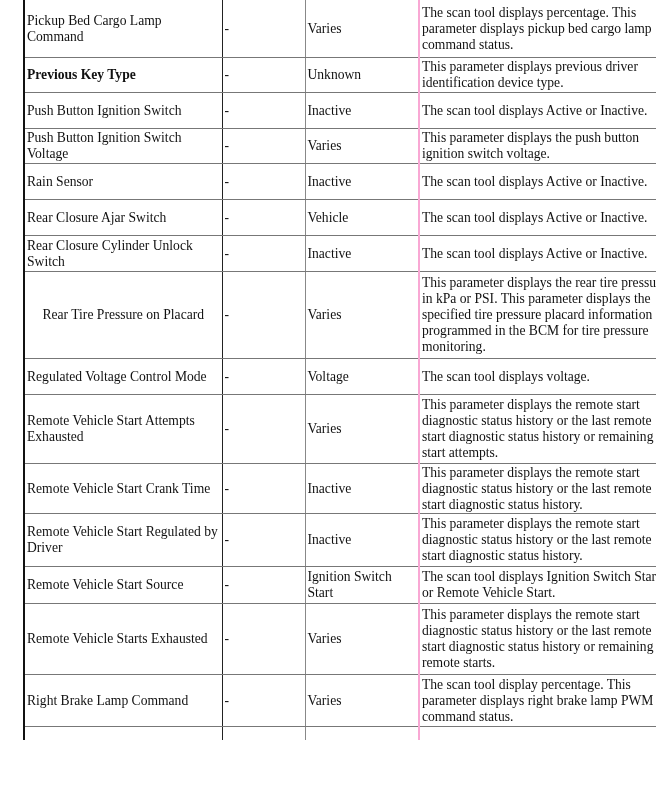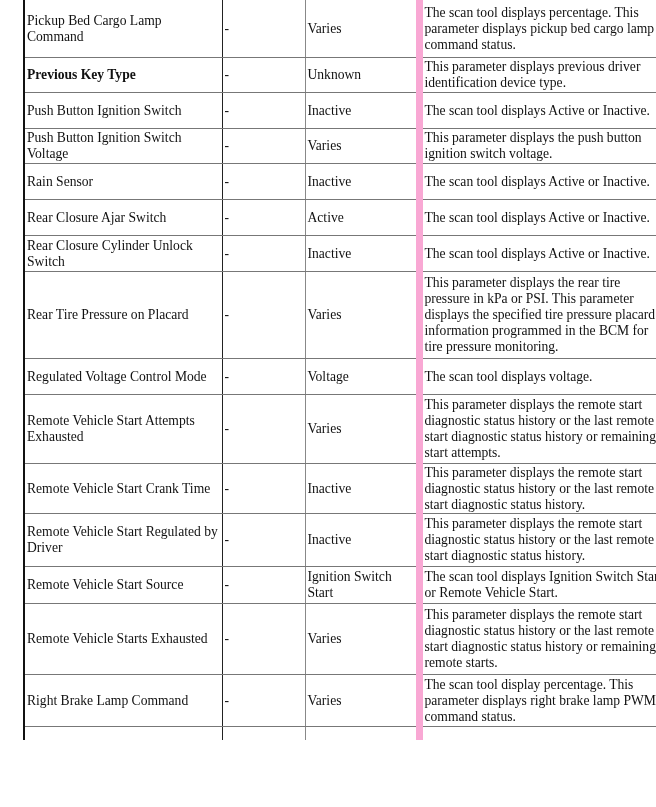--- a/index.html
+++ b/index.html
@@ -38,21 +38,21 @@
     border-bottom: 1px solid #777;
     padding: 0 2px 0 2px;
     font-size: 13.6px;
     line-height: 16px;
     vertical-align: middle;
     overflow: hidden;
     word-wrap: break-word;
   }
   table.params td.name  { border-right: 1px solid #222; }
   table.params td.range { border-right: 1px solid #888; }
-  table.params td.value { border-right: 7px solid #f9a8d4; }
+  table.params td.value { border-right: 2px solid #f9a8d4; }
   table.params td.desc  { border-left: 1px solid #0f766e; }
 
   tr.r-first td { border-top: none; }
   tr.r-empty td { border-bottom: none; height: 12px; }
 </style>
 </head>
 <body>
 
 <div class="page">
   <table class="params">
@@ -89,31 +89,31 @@
         </tr>
         <tr>
           <td class="name" style="height: 35px;">Rain Sensor</td>
           <td class="range" style="height: 35px;">-</td>
           <td class="value" style="height: 35px;">Inactive</td>
           <td class="desc" style="height: 35px;">The scan tool displays Active or Inactive.</td>
         </tr>
         <tr>
           <td class="name" style="height: 35px;">Rear Closure Ajar Switch</td>
           <td class="range" style="height: 35px;">-</td>
-          <td class="value" style="height: 35px;">Active</td>
+          <td class="value" style="height: 35px;">Vehicle</td>
           <td class="desc" style="height: 35px;">The scan tool displays Active or Inactive.</td>
         </tr>
         <tr>
           <td class="name" style="height: 35px;">Rear Closure Cylinder Unlock Switch</td>
           <td class="range" style="height: 35px;">-</td>
           <td class="value" style="height: 35px;">Inactive</td>
           <td class="desc" style="height: 35px;">The scan tool displays Active or Inactive.</td>
         </tr>
         <tr>
-          <td class="name" style="height: 86px;">Rear Tire Pressure on Placard</td>
+          <td class="name" style="height: 86px; text-align: center;">Rear Tire Pressure on Placard</td>
           <td class="range" style="height: 86px;">-</td>
           <td class="value" style="height: 86px;">Varies</td>
           <td class="desc" style="height: 86px;">This parameter displays the rear tire pressure in kPa or PSI. This parameter displays the specified tire pressure placard information programmed in the BCM for tire pressure monitoring.</td>
         </tr>
         <tr>
           <td class="name" style="height: 35px;">Regulated Voltage Control Mode</td>
           <td class="range" style="height: 35px;">-</td>
           <td class="value" style="height: 35px;">Voltage</td>
           <td class="desc" style="height: 35px;">The scan tool displays voltage.</td>
         </tr>

